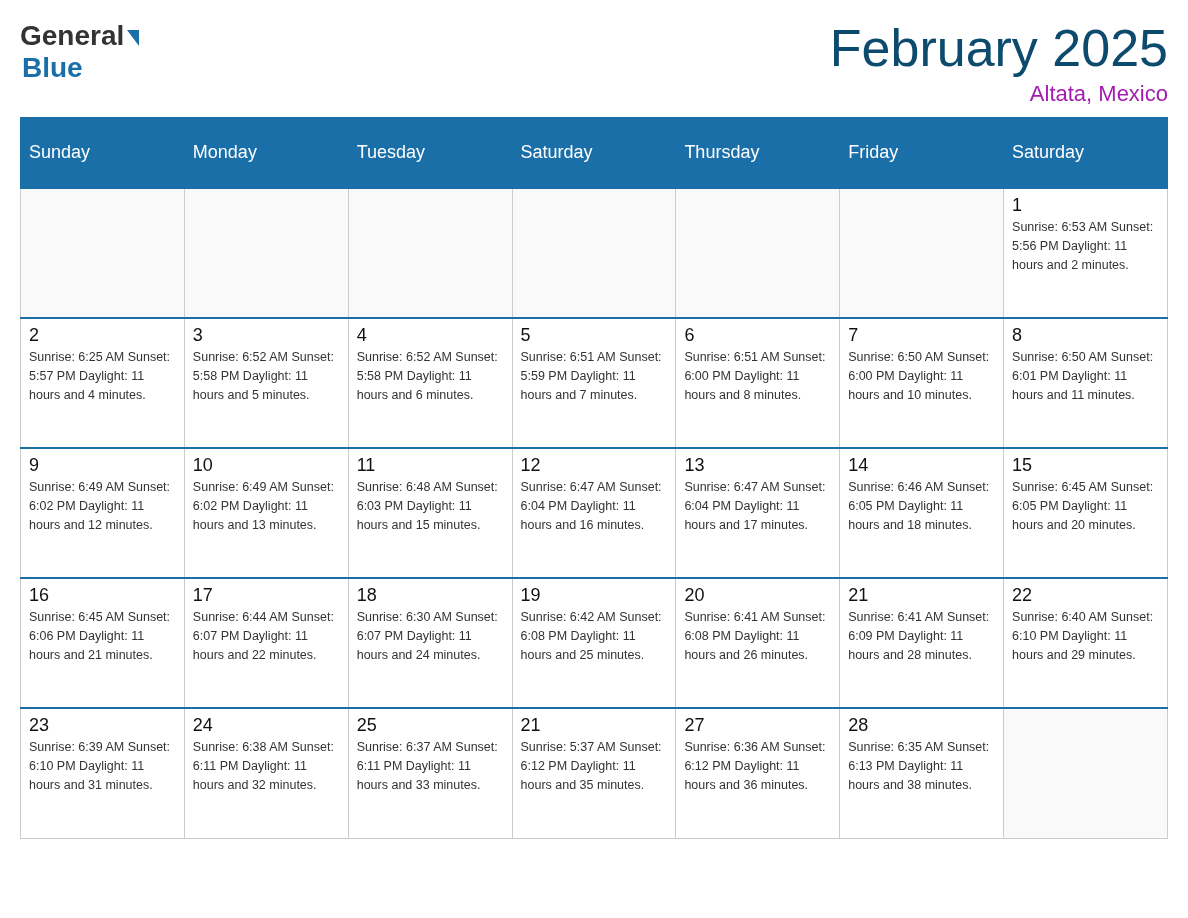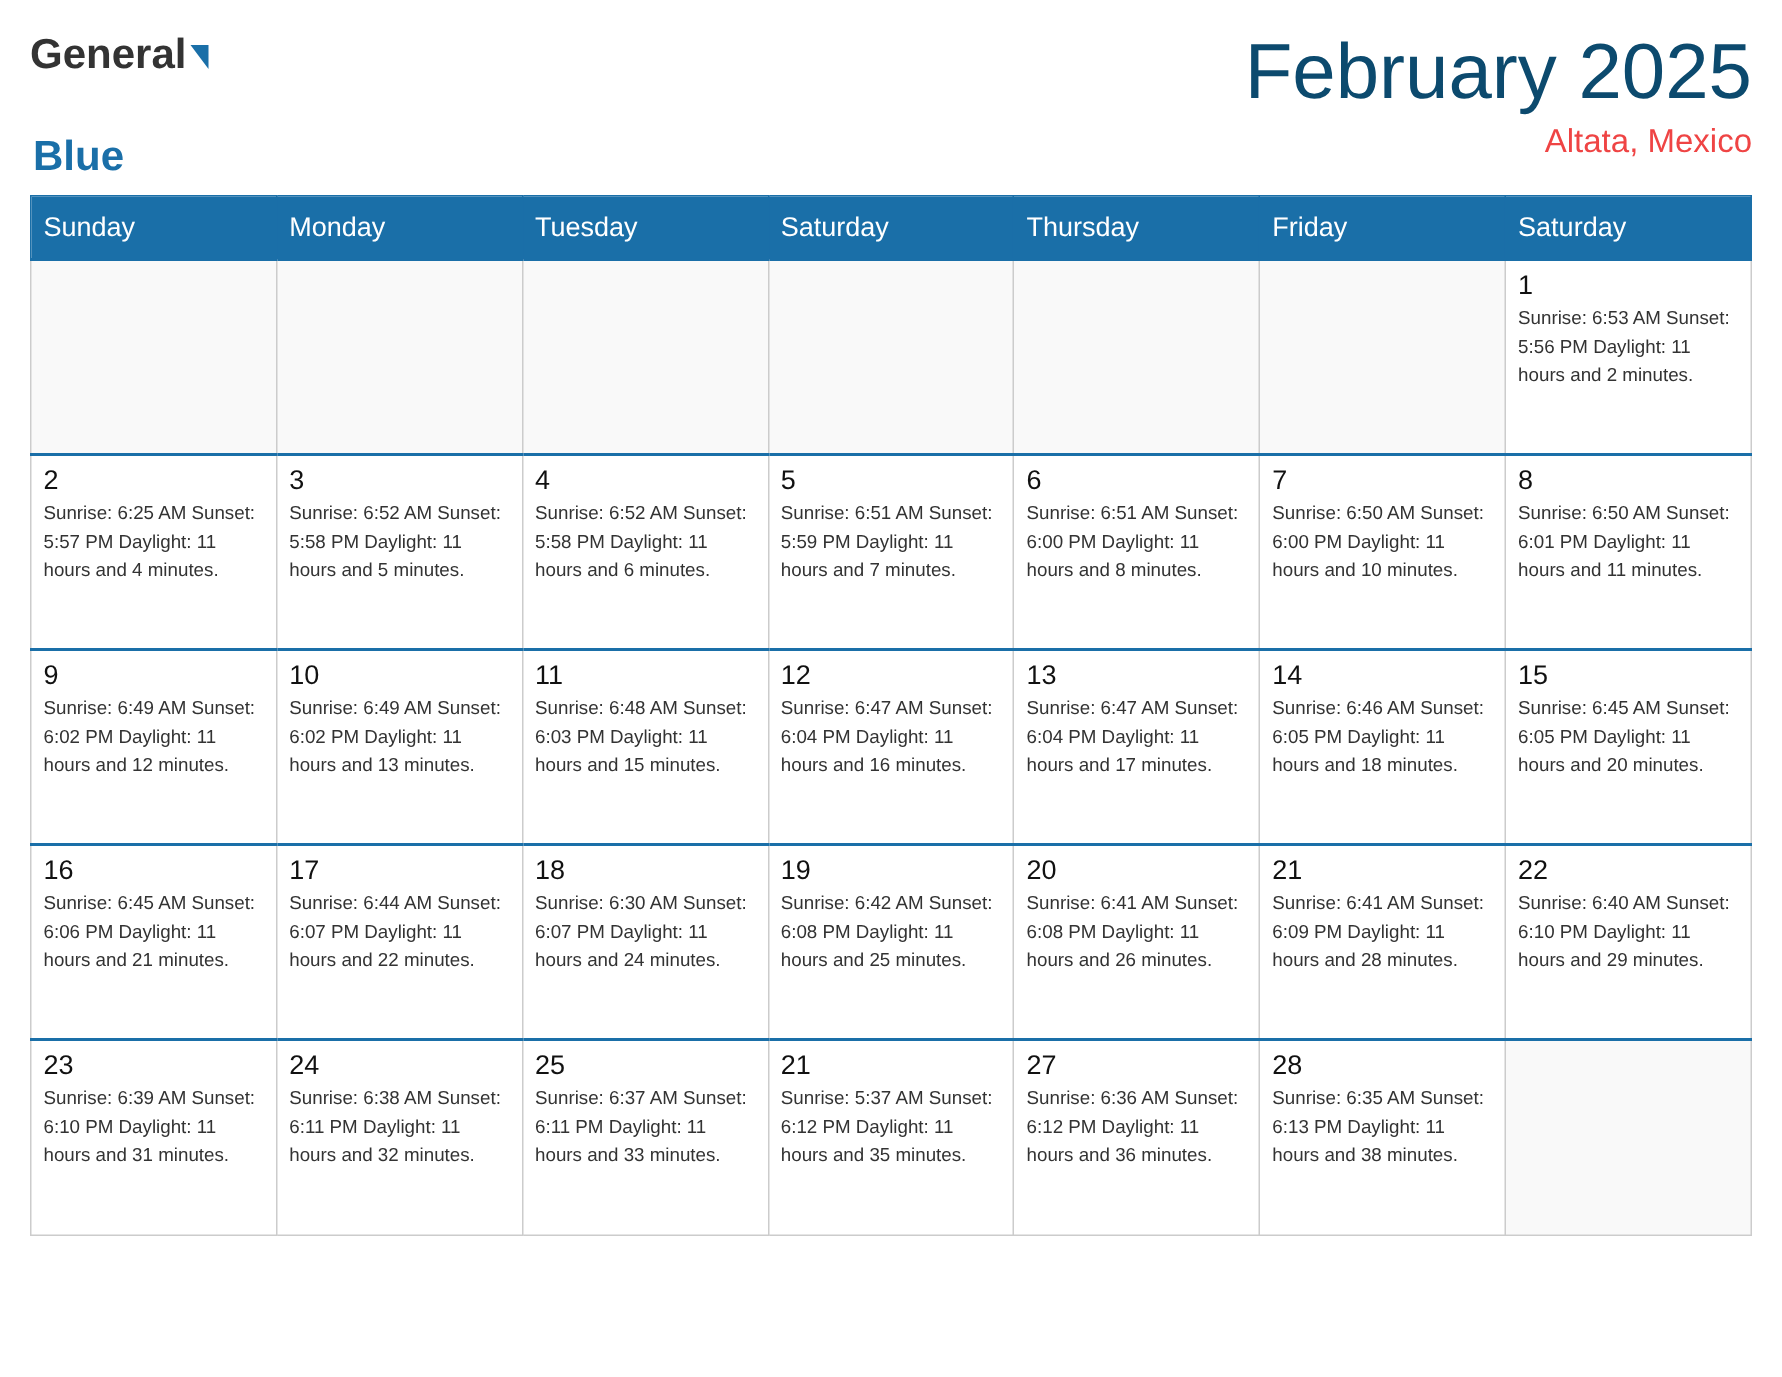--- a/index.html
+++ b/index.html
@@ -20,34 +20,34 @@
       text-align: right;
     }
     .month-title {
       font-size: 52px;
       font-weight: normal;
       color: #0c4a6e;
       line-height: 1.1;
     }
     .location {
       font-size: 22px;
-      color: #ef4444;
+      color: #a21caf;
       margin-top: 4px;
     }
     table {
       width: 100%;
       border-collapse: collapse;
       table-layout: fixed;
     }
     thead th {
       background-color: #1a6fa8;
       color: #fff;
       font-size: 18px;
       font-weight: normal;
-      padding: 10px 8px;
+      padding: 24px 8px;
       text-align: left;
       border: 1px solid #1a6fa8;
     }
     tbody td {
       vertical-align: top;
       padding: 6px 8px;
       border: 1px solid #ccc;
       border-top: 2px solid #1a6fa8;
       min-height: 100px;
       height: 130px;
@@ -65,21 +65,20 @@
       font-size: 12.5px;
       color: #333;
       line-height: 1.5;
     }
     .empty-cell {
       background: #f9f9f9;
     }
     .logo-container {
       display: flex;
       flex-direction: column;
-      gap: 36px;
     }
     .logo-row1 {
       display: flex;
       align-items: center;
     }
     .logo-chevron {
       display: inline-block;
       width: 0;
       height: 0;
       border-left: 12px solid transparent;

